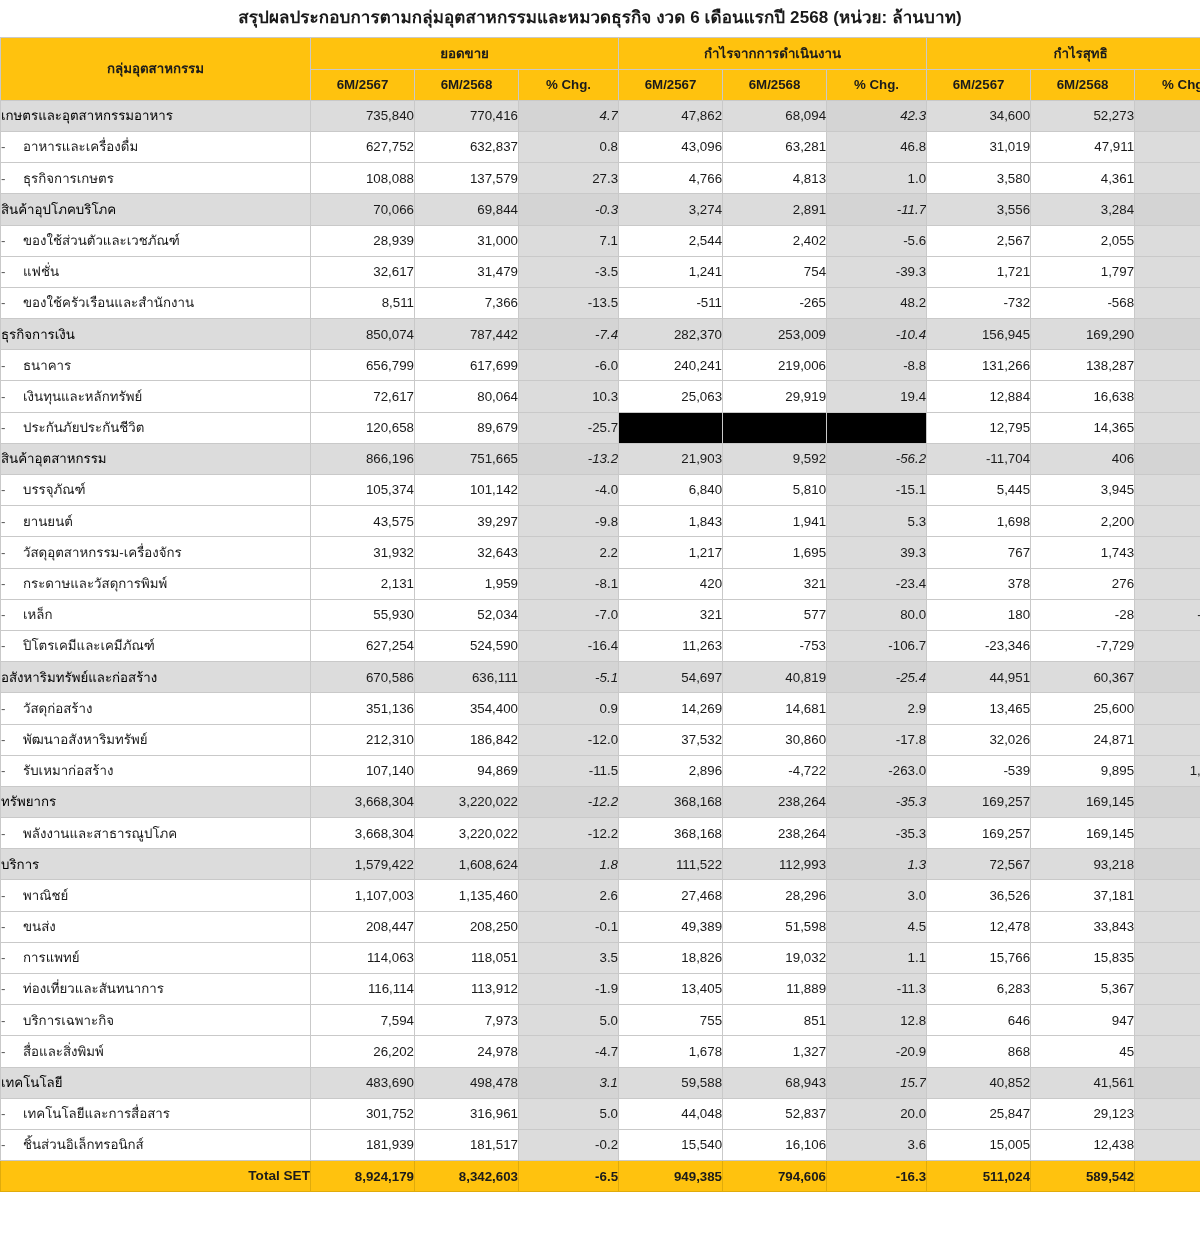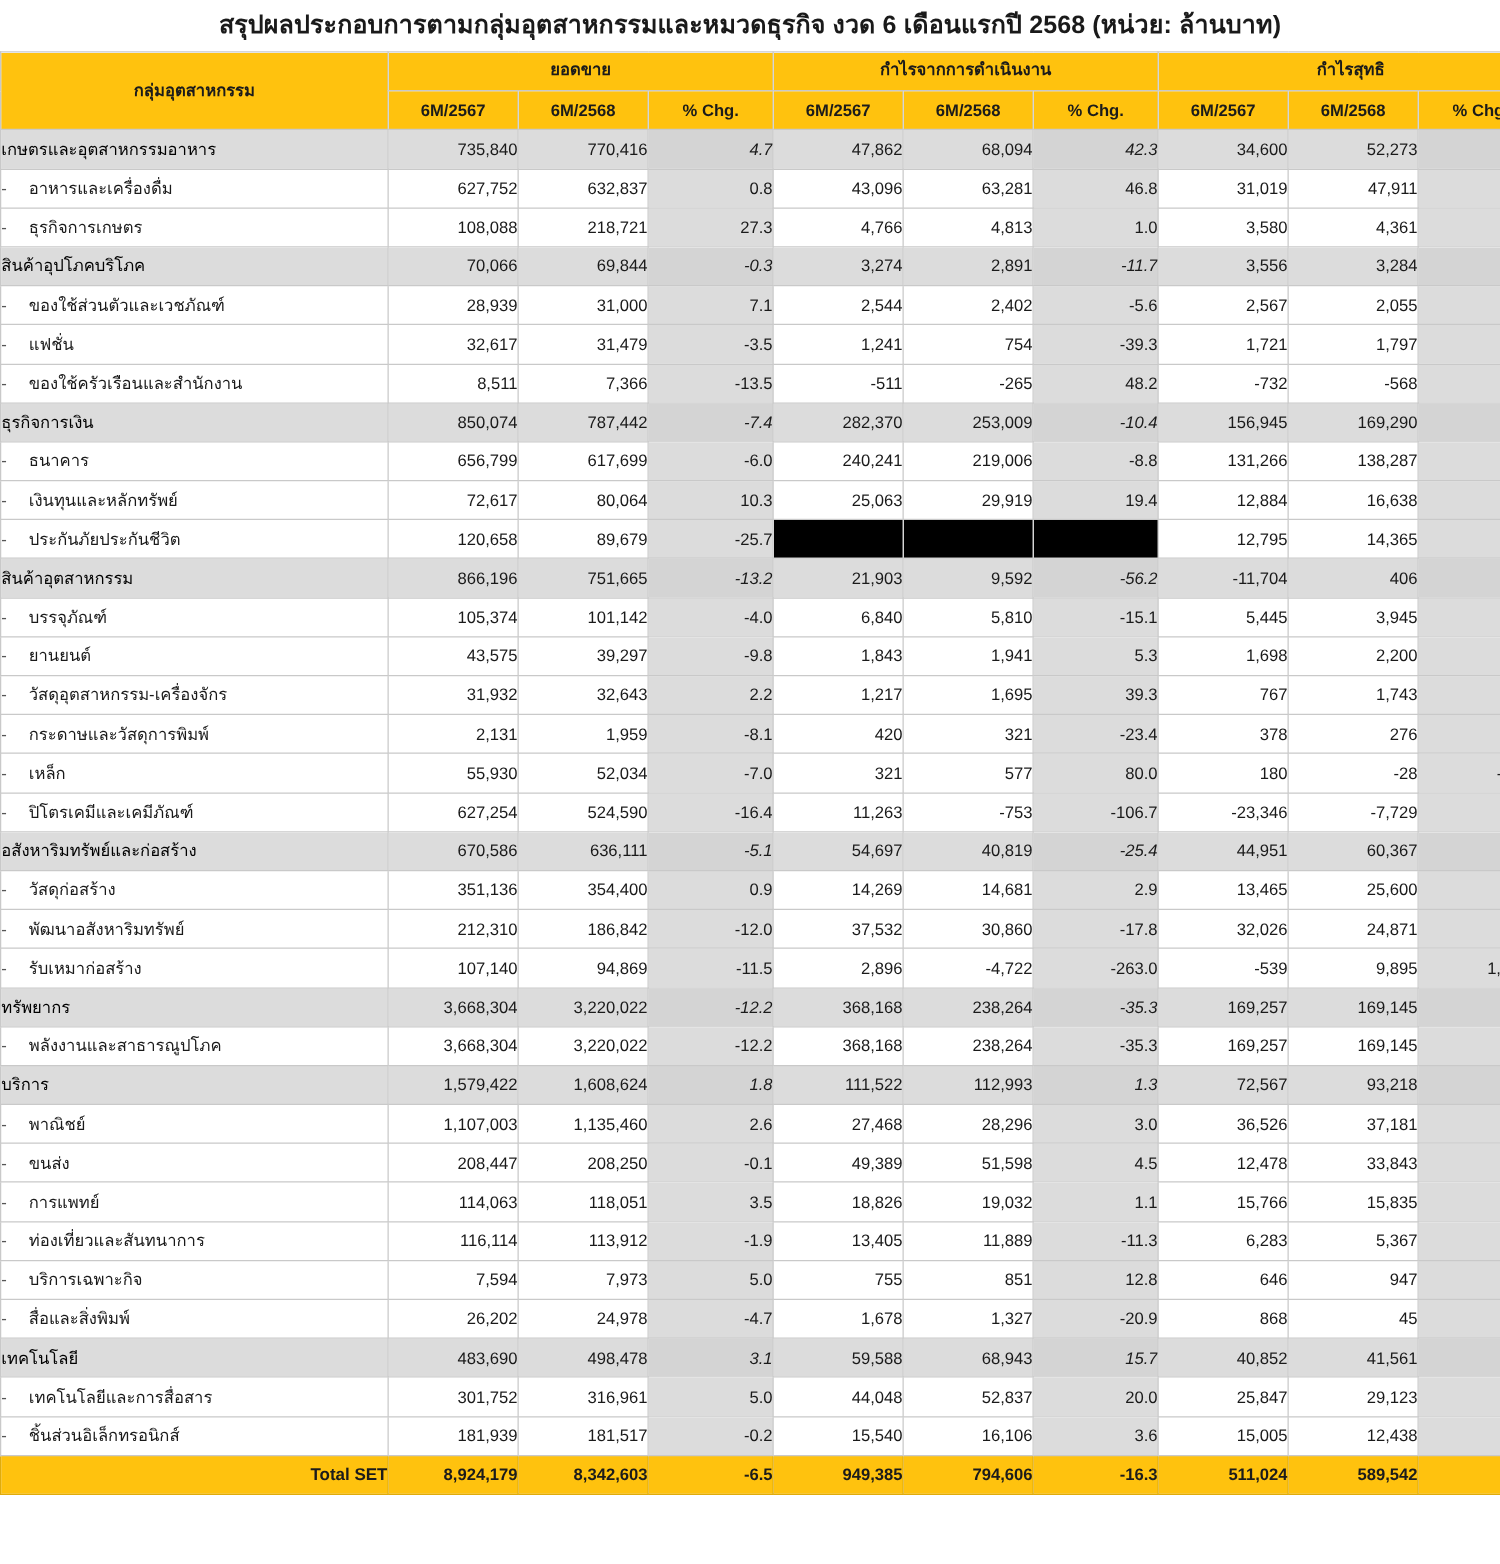--- a/index.html
+++ b/index.html
@@ -18,21 +18,21 @@
   #page {
     width: 1200px;
     height: 1251px;
     position: relative;
     box-sizing: border-box;
     padding: 0;
   }
 
   #title {
     text-align: center;
-    font-size: 20px;
+    font-size: 17px;
     font-weight: bold;
     color: #1a1a1a;
     padding: 8px 0 9px 0;
     letter-spacing: 0.1px;
     line-height: 1.2;
   }
 
   table.fin {
     border-collapse: collapse;
     width: 1140px;
@@ -61,21 +61,20 @@
     font-size: 13.6px;
   }
   th.group-label {
     width: 310px;
     vertical-align: middle;
     margin-top: 20px;
   }
   th.grp {
     font-size: 14.2px;
     height: 27px;
-    font-family: Liberation Mono, monospace;
   }
   th.sub {
     height: 27px;
     font-size: 13.4px;
   }
 
   
   col.c-name  { width: 310px; }
   col.c-num   { width: 104px; }
   col.c-pct   { width: 100px; }
@@ -190,21 +189,21 @@
           <td class="num">43,096</td>
           <td class="num">63,281</td>
           <td class="pct">46.8</td>
           <td class="num">31,019</td>
           <td class="num">47,911</td>
           <td class="pct">54.5</td>
         </tr>
         <tr class="item">
           <td class="name sub-item"><span class="dash">-</span><span>ธุรกิจการเกษตร</span></td>
           <td class="num">108,088</td>
-          <td class="num">218,721</td>
+          <td class="num">137,579</td>
           <td class="pct">27.3</td>
           <td class="num">4,766</td>
           <td class="num">4,813</td>
           <td class="pct">1.0</td>
           <td class="num">3,580</td>
           <td class="num">4,361</td>
           <td class="pct">21.8</td>
         </tr>
         <tr class="section">
           <td class="name">สินค้าอุปโภคบริโภค</td>

